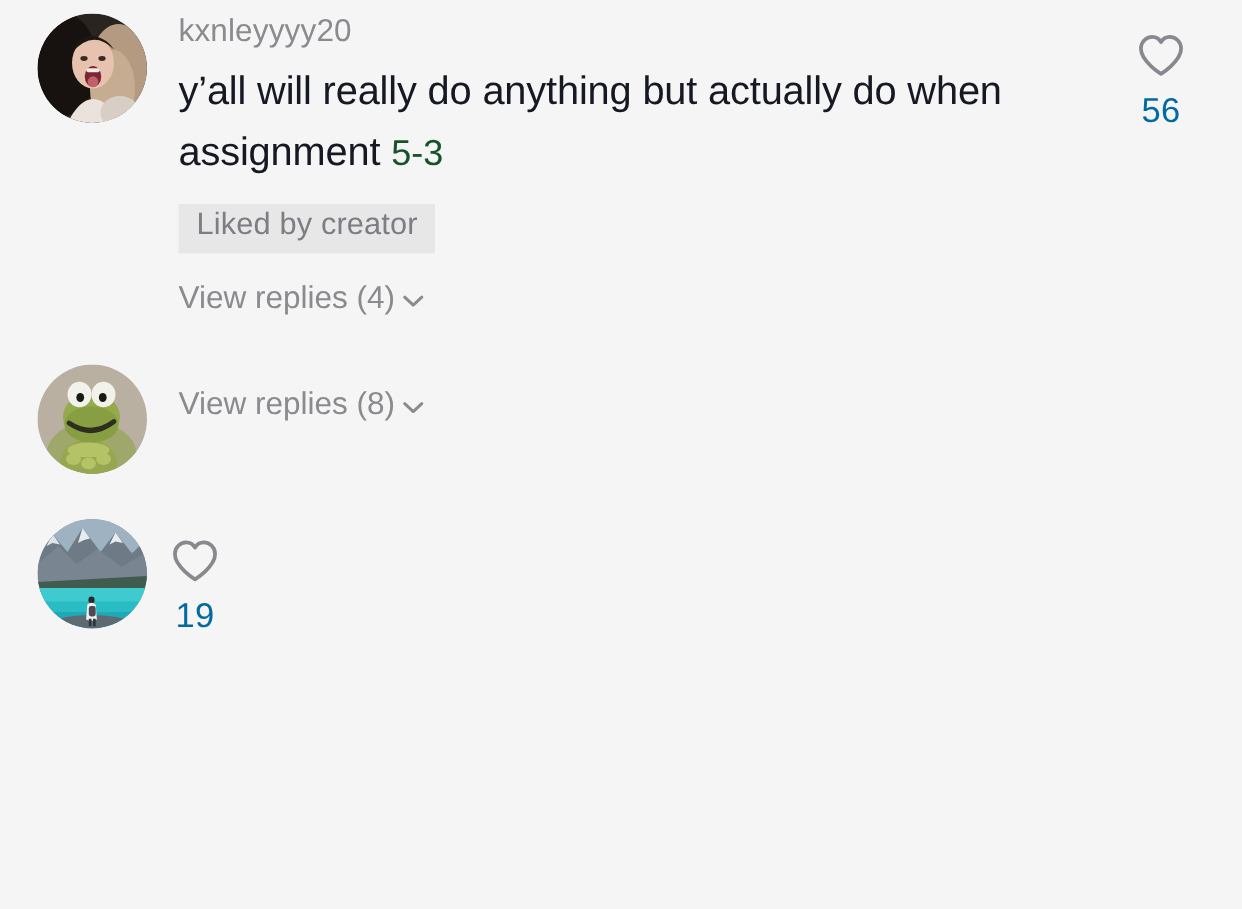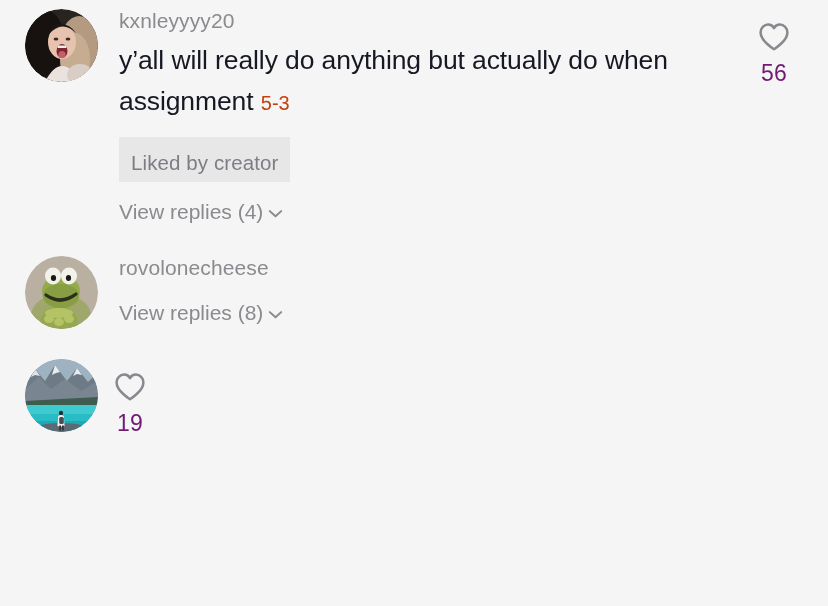--- a/index.html
+++ b/index.html
@@ -65,32 +65,32 @@
     color: #161823;
     letter-spacing: -0.1px;
     margin-top: 4px;
     max-width: 600px;
   }
   .comment-text .emoji {
     font-size: 25px;
     vertical-align: -2px;
   }
   .timestamp {
-    color: #c2410c;
-    font-size: 20px;
+    color: #14532d;
+    font-size: 24px;
     letter-spacing: 0px;
   }
 
   .creator-badge {
     display: inline-block;
     background: #e7e7e8;
     color: #7d7d84;
     font-size: 20.5px;
     line-height: 20px;
-    padding: 16px 12px 9px 12px;
+    padding: 4px 12px 9px 12px;
     border-radius: 0;
     margin-top: 13px;
     letter-spacing: 0.1px;
   }
 
   .view-replies {
     display: flex;
     align-items: center;
     gap: 3px;
     color: #8a8a8f;
@@ -117,21 +117,21 @@
     padding-top: 22px;
   }
   .heart {
     width: 32px;
     height: 30px;
   }
   .heart svg { display: block; width: 100%; height: 100%; }
   .like-count {
     font-size: 23px;
     line-height: 28px;
-    color: #701a75;
+    color: #0369a1;
     margin-top: 7px;
     letter-spacing: 0.2px;
   }
 
   .spacer-1 { height: 21px; }
   .spacer-2 { height: 21px; }
 </style>
 </head>
 <body>
 
@@ -226,21 +226,20 @@
 
           <ellipse cx="34" cy="57" rx="14" ry="5" fill="#b4c366"></ellipse>
           <ellipse cx="24" cy="63" rx="5" ry="4" fill="#b4c366"></ellipse>
           <ellipse cx="34" cy="66" rx="5" ry="4" fill="#b4c366"></ellipse>
           <ellipse cx="44" cy="63" rx="5" ry="4" fill="#b4c366"></ellipse>
         </g>
       </svg>
     </div>
 
     <div class="comment-body">
-      <div class="username">rovolonecheese</div>
       <div class="view-replies">
         <span>View replies (8)</span>
         <span class="chev">
           <svg viewBox="0 0 20 20" aria-hidden="true">
             <path d="M4 7.5 L10 13 L16 7.5" fill="none" stroke="#8a8a8f" stroke-width="2.1" stroke-linecap="round" stroke-linejoin="round"></path>
           </svg>
         </span>
       </div>
     </div>
 

